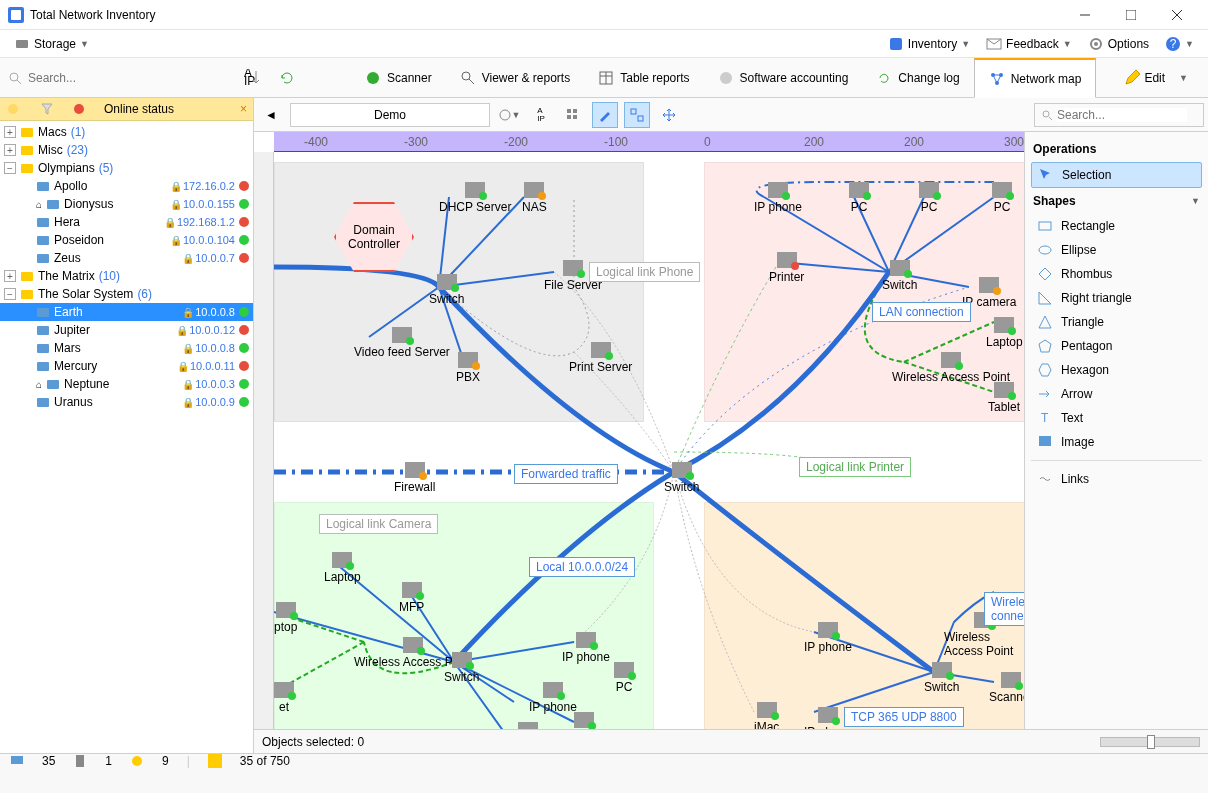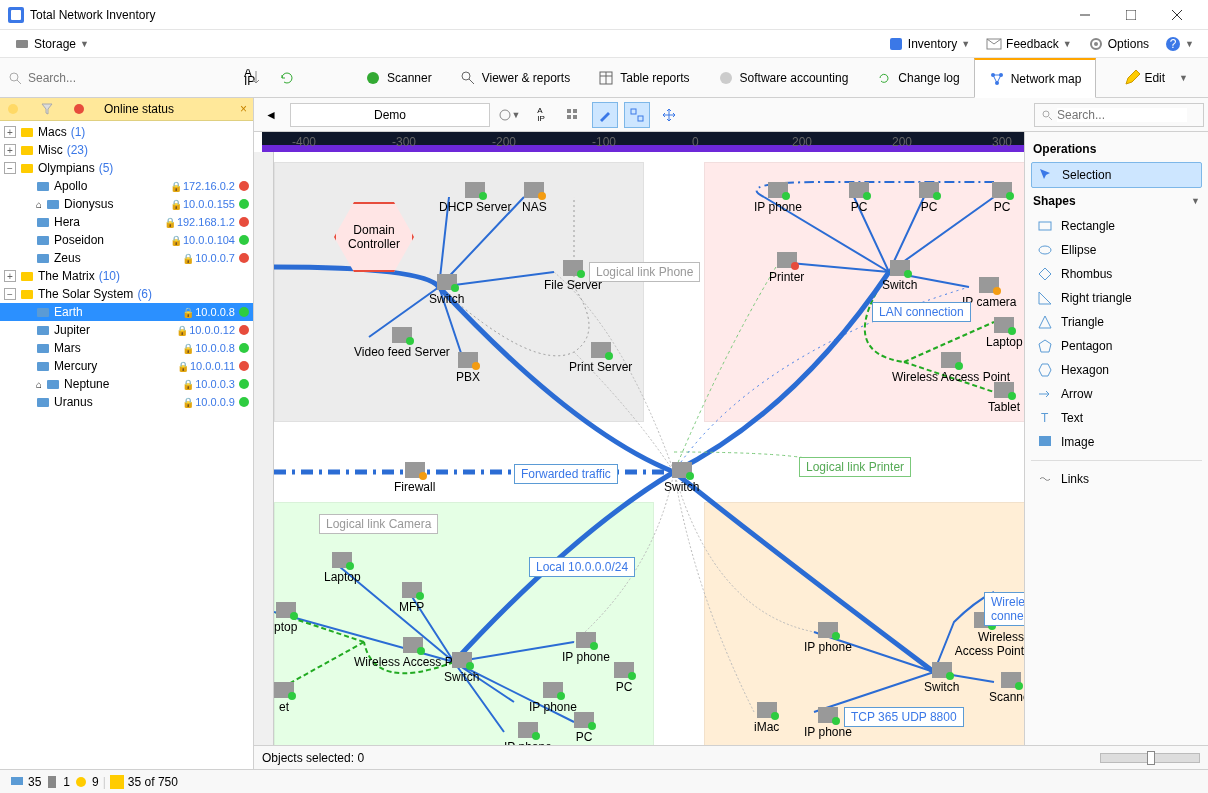--- a/index.html
+++ b/index.html
@@ -38,48 +38,48 @@
 .lock{font-size:10px;color:#3b78e7}
 .ficon{width:14px;height:14px;flex:none}
 .canvas-area{flex:1;display:flex;flex-direction:column;min-width:0}
 .ctoolbar{height:34px;display:flex;align-items:center;padding:4px;gap:6px;border-bottom:1px solid #d0d0d0;background:#fafafa}
 .ctoolbar select,.demosel{height:24px;border:1px solid #ccc;padding:0 6px;background:#fff;display:flex;align-items:center;min-width:200px;justify-content:center}
 .cbtn{width:26px;height:26px;display:flex;align-items:center;justify-content:center;border:1px solid transparent;cursor:pointer}
 .cbtn.active{background:#cde6ff;border-color:#7db7e8}
 .csearch{margin-left:auto;width:170px;height:24px;border:1px solid #ccc;padding:0 6px;display:flex;align-items:center;gap:4px;color:#888}
 .csearch input{border:none;outline:none;width:130px}
 .canvas{flex:1;position:relative;overflow:hidden;background:#fff}
-.ruler-h{position:absolute;top:0;left:8px;right:0;height:20px;background:#0f172a;border-bottom:7px solid #6d28d9;font-size:9px;color:#666}
+.ruler-h{position:absolute;top:0;left:20px;right:0;height:20px;background:#c4b5fd;border-bottom:1px solid #6d28d9;font-size:9px;color:#666}
 .ruler-h span{position:absolute;top:3px}
 .ruler-v{position:absolute;top:20px;left:0;width:20px;bottom:0;background:#f0f0f0;border-right:1px solid #ccc}
 .map{position:absolute;top:20px;left:20px;right:0;bottom:0;overflow:hidden}
 .zone{position:absolute;border:1px solid rgba(0,0,0,0.05)}
 .zone.gray{background:rgba(128,128,128,0.15)}
 .zone.pink{background:rgba(255,150,150,0.2)}
 .zone.green{background:rgba(150,255,150,0.25)}
 .zone.orange{background:rgba(255,200,120,0.3)}
-.node{position:absolute;display:flex;flex-direction:column;align-items:center;font-size:10px;text-align:right;z-index:5}
+.node{position:absolute;display:flex;flex-direction:column;align-items:center;font-size:10px;text-align:left;z-index:5}
 .node .nicon{width:20px;height:16px;background:#999;margin-bottom:2px;position:relative}
 .node .nicon::after{content:'';position:absolute;width:8px;height:8px;border-radius:50%;bottom:-2px;right:-2px}
 .node.g .nicon::after{background:#2ecc40}
 .node.y .nicon::after{background:#f39c12}
 .node.r .nicon::after{background:#e74c3c}
 .hexnode{position:absolute;z-index:5}
 .hex{width:80px;height:70px;background:#ffe5e5;border:2px solid #e74c3c;clip-path:polygon(25% 0,75% 0,100% 50%,75% 100%,25% 100%,0 50%);display:flex;align-items:center;justify-content:center;text-align:center;font-size:10px}
 .lbl{position:absolute;border:1px solid #5b9bd5;background:#fff;font-size:9px;padding:2px 6px;text-align:center;color:#3b78e7;z-index:6}
 .lbl.gray{border-color:#bbb;color:#999}
 .lbl.green{border-color:#7bc97b;color:#5a5}
 svg.wires{position:absolute;top:0;left:0;width:100%;height:100%;z-index:1}
 .statusbar2{height:24px;border-top:1px solid #d0d0d0;display:flex;align-items:center;padding:0 8px;background:#f8f8f8;font-size:11px}
 .rpanel{width:184px;border-left:1px solid #d0d0d0;background:#fafafa;padding:6px;display:flex;flex-direction:column;gap:2px}
 .rpanel .sect{font-weight:bold;padding:4px 2px}
 .rpanel .item{display:flex;align-items:center;gap:8px;padding:4px 6px;cursor:pointer;border-radius:2px}
 .rpanel .item.sel{background:#cde6ff;border:1px solid #7db7e8}
 .rpanel .shape{width:16px;height:16px;display:flex;align-items:center;justify-content:center}
-.statusbar{height:24px;border-top:1px solid #d0d0d0;display:flex;align-items:center;padding:0 10px;gap:4px;background:#f8f8f8}
+.statusbar{height:40px;border-top:1px solid #d0d0d0;display:flex;padding:0 10px;gap:18px;background:#f8f8f8}
 .sicon{width:14px;height:14px}
 .zoomslider{margin-left:auto;width:100px;height:10px;background:#ddd;border:1px solid #bbb;position:relative}
 .zoomslider .thumb{position:absolute;width:8px;height:14px;background:#fff;border:1px solid #888;top:-3px;left:46px}
 </style>
 </head>
 <body>
 
 <div class="titlebar">
   <svg class="icon">
       <rect width="16" height="16" fill="#3b78e7" rx="2"></rect>

